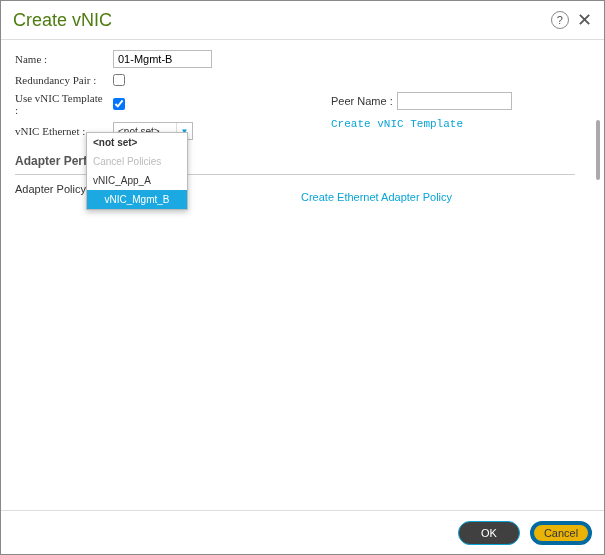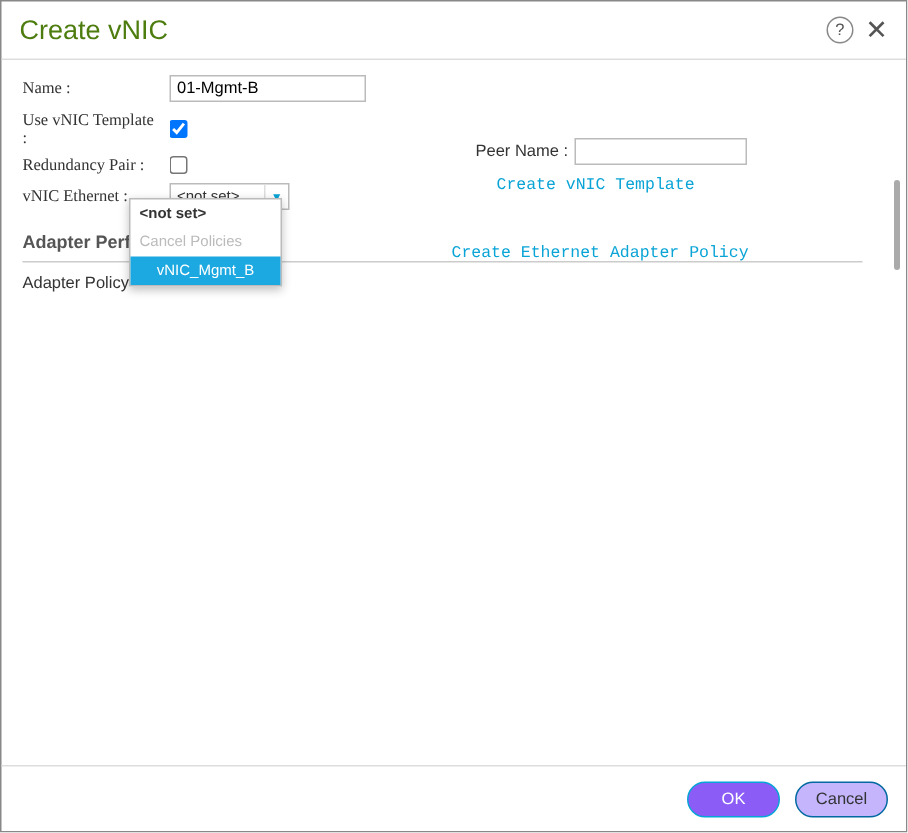--- a/index.html
+++ b/index.html
@@ -20,23 +20,23 @@
     font-size: 11px; color: #555; margin-right: 8px;
   }
   .close-icon { font-size: 18px; color: #555; cursor: pointer; }
   .body { flex: 1; padding: 10px 14px 0 14px; position: relative; overflow: hidden; }
   .row { display: flex; align-items: center; margin-bottom: 6px; }
   .lbl { width: 98px; color: #333; font-size: 11px; font-family: Liberation Serif, serif; }
   .colon { margin-right: 6px; }
   .text-input {
     border: 1px solid #bbb; height: 18px; padding: 1px 4px; font-size: 11px;
   }
-  .name-input { width: 131px; }
+  .name-input { width: 99px; }
   .check { width: 12px; height: 12px; }
-  .peer-row { display: flex; align-items: center; position: absolute; left: 316px; top: 52px; }
+  .peer-row { display: flex; align-items: center; position: absolute; left: 330px; top: 52px; }
   .peer-lbl { margin-right: 4px; font-size: 11px; color: #333; }
   .peer-input { width: 115px; }
   .dropdown {
     border: 1px solid #bbb; height: 18px; width: 80px;
     display: flex; align-items: center; padding-left: 4px; font-size: 10px;
     background: #fff; position: relative;
   }
   .dropdown .arrow {
     margin-left: auto; width: 16px; height: 16px;
     display: flex; align-items: center; justify-content: center;
@@ -44,21 +44,21 @@
   }
   .link { color: #0aa4d6; font-size: 11px; cursor: pointer; }
   .create-vnic-pos { position: absolute; left: 330px; top: 78px; font-family: Liberation Mono, monospace; }
   .section-label {
     font-weight: bold; color: #555; font-size: 12px;
     border-bottom: 1px solid #ccc; padding: 8px 0 6px 0; margin-top: 6px;
     width: 560px;
   }
   .adapter-row { display: flex; align-items: center; margin-top: 8px; }
   .adapter-lbl { color: #333; font-size: 11px; text-align: center; }
-  .create-eth-pos { position: absolute; left: 300px; top: 123px; font-family: Liberation Mono, monospace; }
+  .create-eth-pos { position: absolute; left: 300px; top: 151px; }
   .dropdown-menu {
     position: absolute; left: 85px; top: 92px;
     width: 102px; background: #fff; border: 1px solid #bbb;
     box-shadow: 0 2px 6px rgba(0,0,0,0.25);
     z-index: 10;
   }
   .dropdown-menu .opt {
     padding: 4px 6px; font-size: 10px; color: #333; cursor: pointer;
   }
   .dropdown-menu .opt.notset { font-weight: bold; }
@@ -75,48 +75,48 @@
   .footer {
     height: 44px; border-top: 1px solid #ddd;
     display: flex; align-items: center; justify-content: flex-end;
     padding-right: 12px; gap: 10px;
   }
   .btn {
     min-width: 62px; height: 24px; border-radius: 12px;
     display: flex; align-items: center; justify-content: center;
     font-size: 11px; cursor: pointer;
   }
-  .btn-primary { background: #8b5cf6; color: #fff; border: 1px solid #07a4d6; }
-  .btn-secondary { background: #c4b5fd; color: #333; border: 1px solid #0369a1; }
+  .btn-primary { background: #404040; color: #fff; border: 1px solid #07a4d6; }
+  .btn-secondary { background: #eab308; color: #333; border: 4px solid #0369a1; }
 </style>
 </head>
 <body>
 
 <div class="dialog">
   <div class="titlebar">
     <div class="title">Create vNIC</div>
     <div class="help-icon">?</div>
     <div class="close-icon">✕</div>
   </div>
 
   <div class="body">
 
     <div class="row">
       <span class="lbl"><span>Name</span><span class="colon"> :</span></span>
       <input class="text-input name-input" value="01-Mgmt-B" style="">
     </div>
 
     <div class="row">
-      <span class="lbl"><span>Use vNIC Template</span><span class="colon"> :</span></span>
-      <input type="checkbox" class="check" checked="" style="">
+      <span class="lbl"><span>Redundancy Pair</span><span class="colon"> :</span></span>
+      <input type="checkbox" class="check" style="">
     </div>
 
     <div class="row">
-      <span class="lbl"><span>Redundancy Pair</span><span class="colon"> :</span></span>
-      <input type="checkbox" class="check" style="">
+      <span class="lbl"><span>Use vNIC Template</span><span class="colon"> :</span></span>
+      <input type="checkbox" class="check" checked="" style="">
     </div>
 
     <div class="peer-row">
       <span class="peer-lbl"><span>Peer Name</span> :</span>
       <input class="text-input peer-input" value="" style="">
     </div>
 
     <div class="row">
       <span class="lbl"><span>vNIC Ethernet</span><span class="colon"> :</span></span>
       <div class="dropdown">
@@ -131,20 +131,21 @@
 
     <div class="adapter-row">
       <span class="adapter-lbl"><span>Adapter Policy</span></span>
     </div>
 
     <span class="link create-eth-pos">Create Ethernet Adapter Policy</span>
 
     <div class="dropdown-menu">
       <div class="opt notset">&lt;not set&gt;</div>
       <div class="opt header">Cancel Policies</div>
+      <div class="opt">vNIC_App_A</div>
       <div class="opt selected">vNIC_Mgmt_B</div>
     </div>
 
     <div class="scroll-indicator"></div>
   </div>
 
   <div class="footer">
     <div class="btn btn-primary">OK</div>
     <div class="btn btn-secondary">Cancel</div>
   </div>

